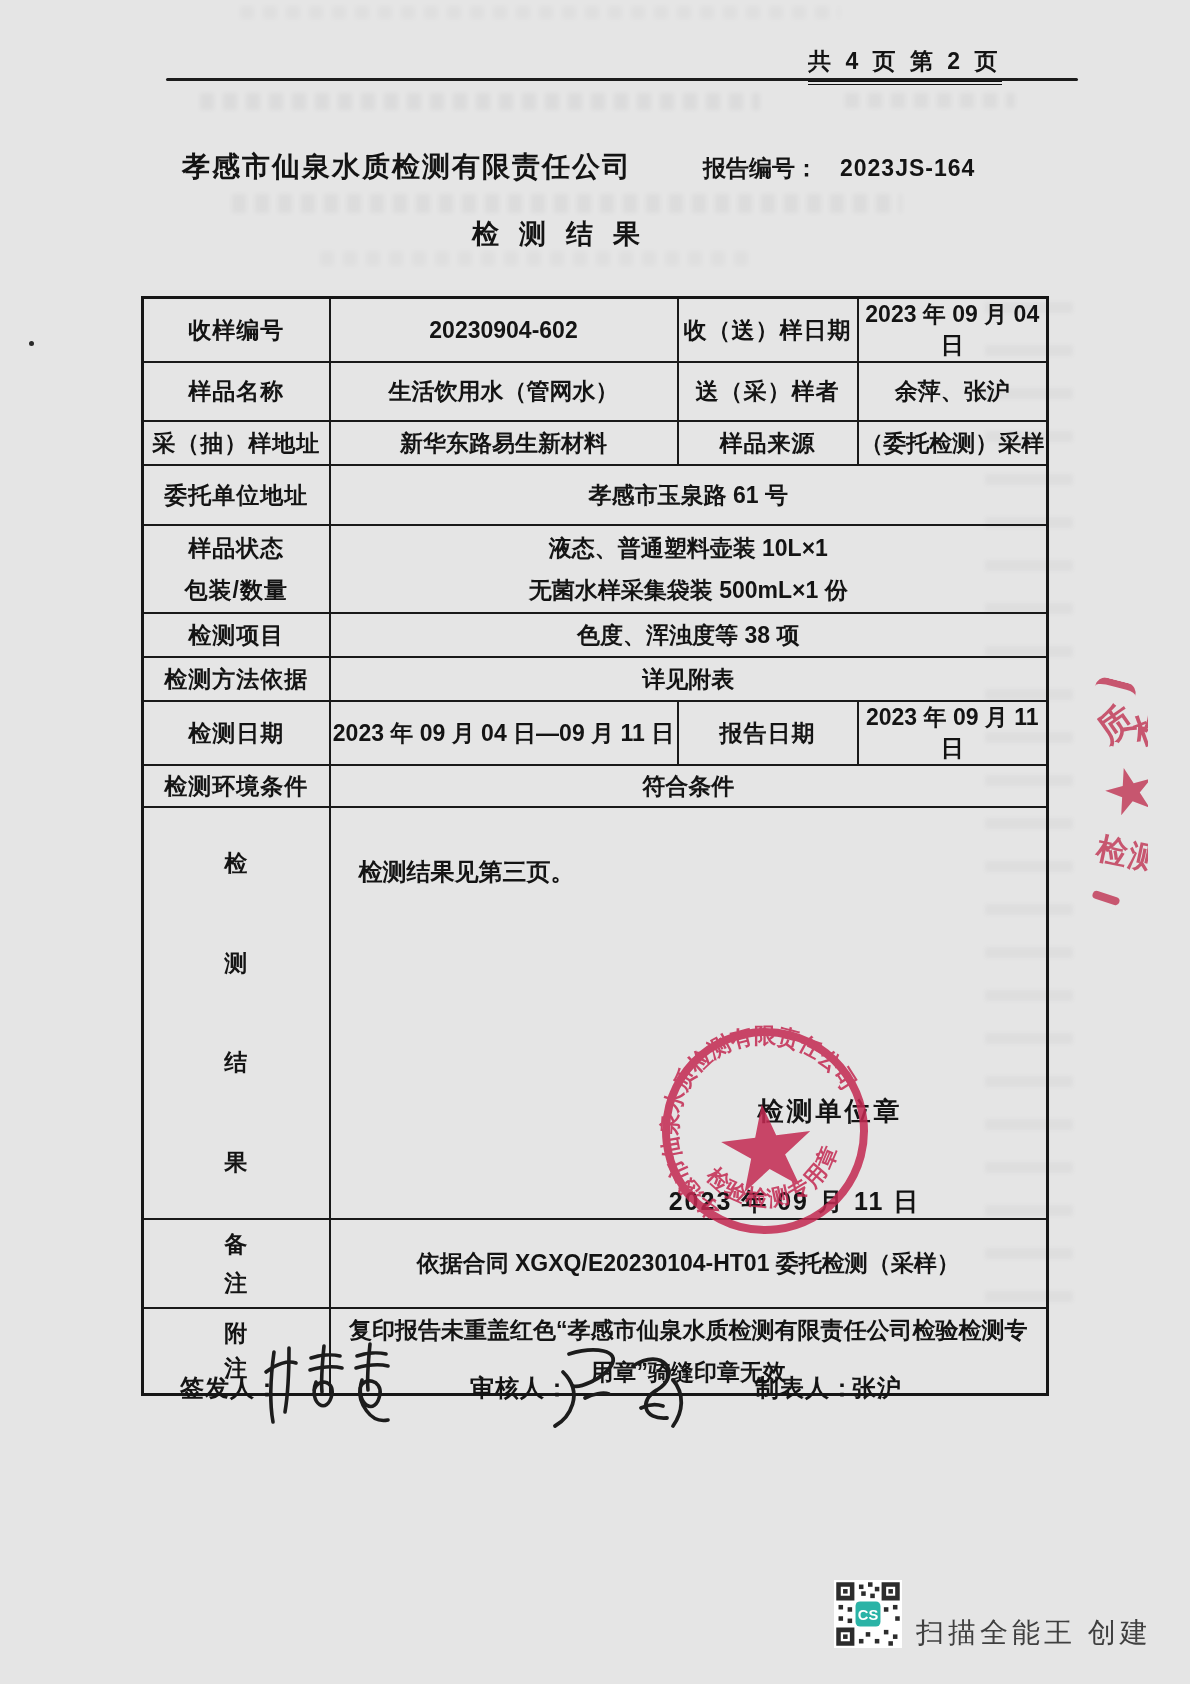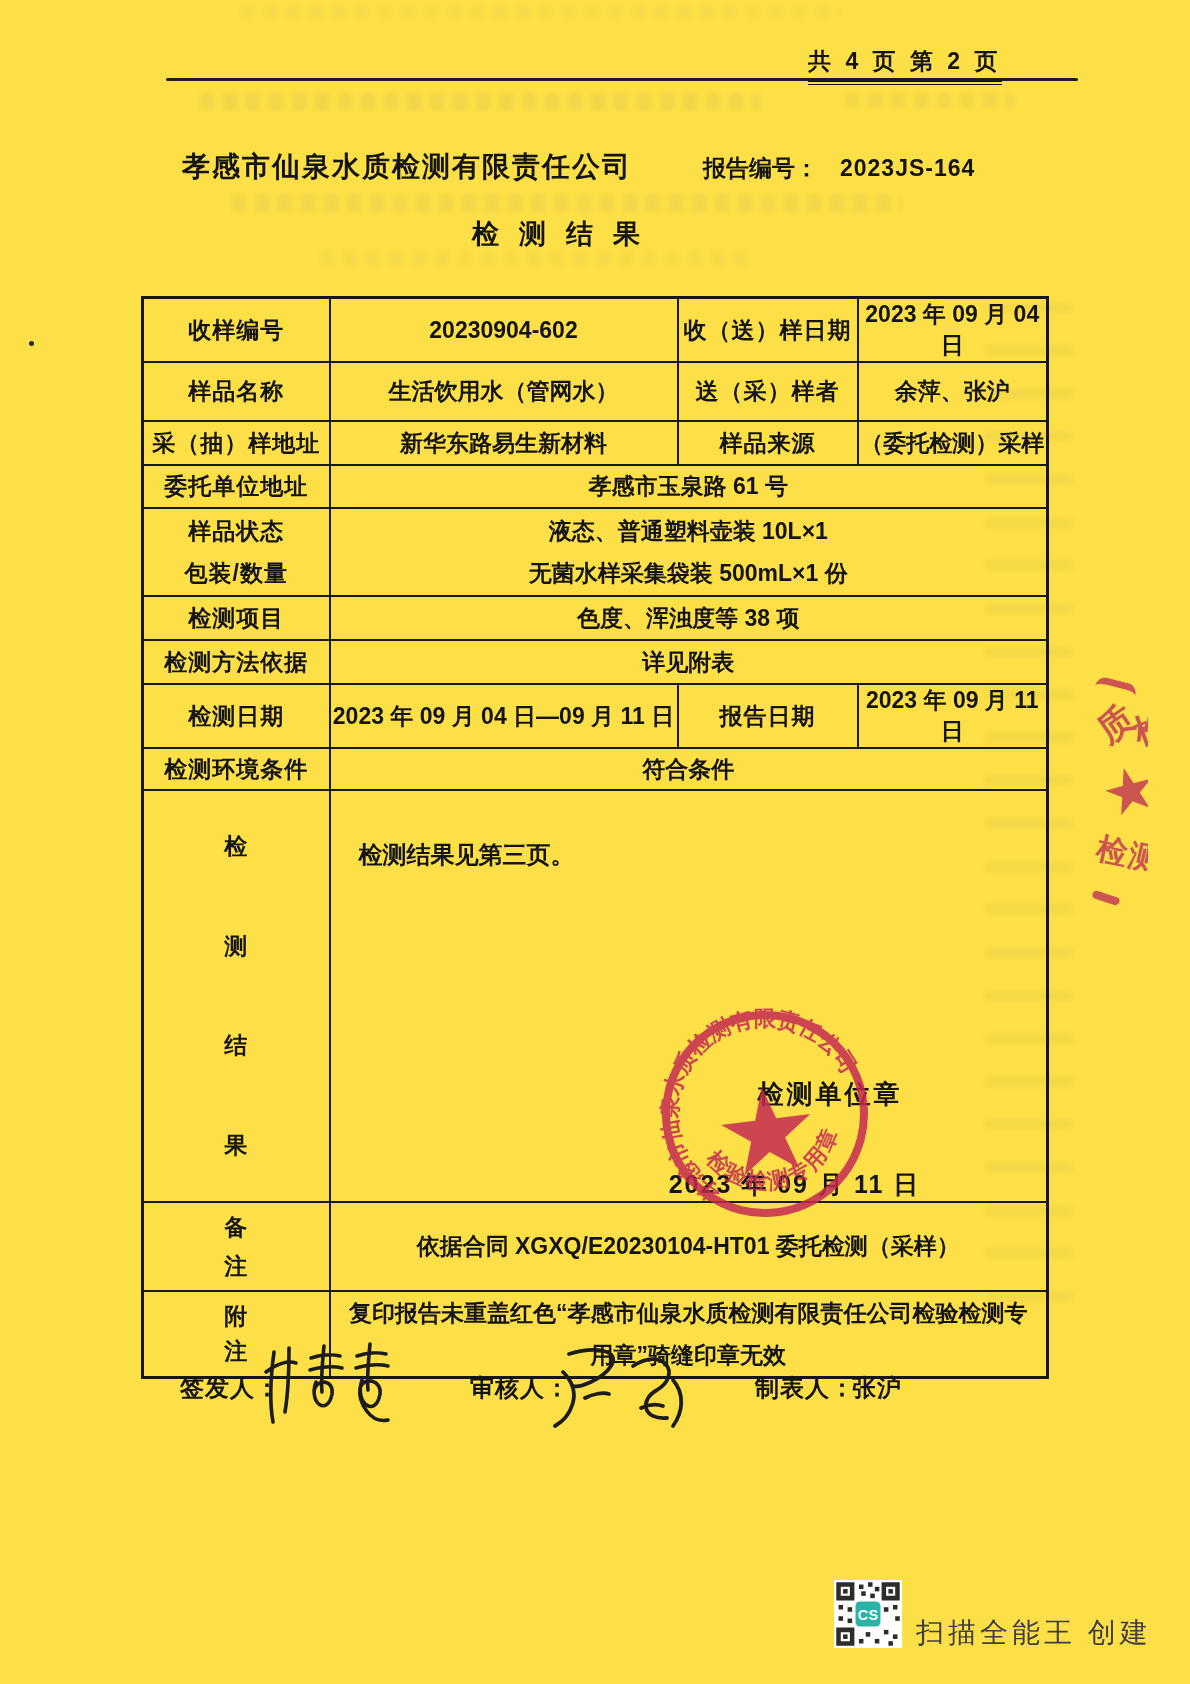--- a/index.html
+++ b/index.html
@@ -1,18 +1,18 @@
 <!DOCTYPE html>
 <html><head>
 <meta charset="utf-8">
 <style>
   html,body{margin:0;padding:0;background:#ffffff;}
   .page{
     position:relative;width:1190px;height:1684px;overflow:hidden;
-    background:#fde047;
+    background:#e5e5e5;
     font-family:"Liberation Sans","DejaVu Sans",sans-serif;
     color:#141414;font-weight:700;
   }
   
   .page-indicator{
     position:absolute;left:808px;top:46px;font-size:23px;letter-spacing:4px;
     border-bottom:4px double #111;padding-bottom:4px;
   }
   .head-rule{position:absolute;left:166px;top:78px;width:912px;height:3px;background:#1c1c1c;border-radius:2px;}
   .company-title{position:absolute;left:182px;top:148px;font-size:28px;letter-spacing:2px;}
@@ -101,21 +101,21 @@
       <td>生活饮用水（管网水）</td>
       <td class="lab">送（采）样者</td>
       <td>余萍、张沪</td>
     </tr>
     <tr style="height:44px">
       <td class="lab">采（抽）样地址</td>
       <td>新华东路易生新材料</td>
       <td class="lab">样品来源</td>
       <td>（委托检测）采样</td>
     </tr>
-    <tr style="height:43px">
+    <tr style="height:60px">
       <td class="lab">委托单位地址</td>
       <td colspan="3">孝感市玉泉路 61 号</td>
     </tr>
     <tr style="height:88px">
       <td class="lab two-line">
         <div>样品状态</div>
         <div>包装/数量</div>
       </td>
       <td colspan="3" class="two-line">
         <div>液态、普通塑料壶装 10L×1</div>

